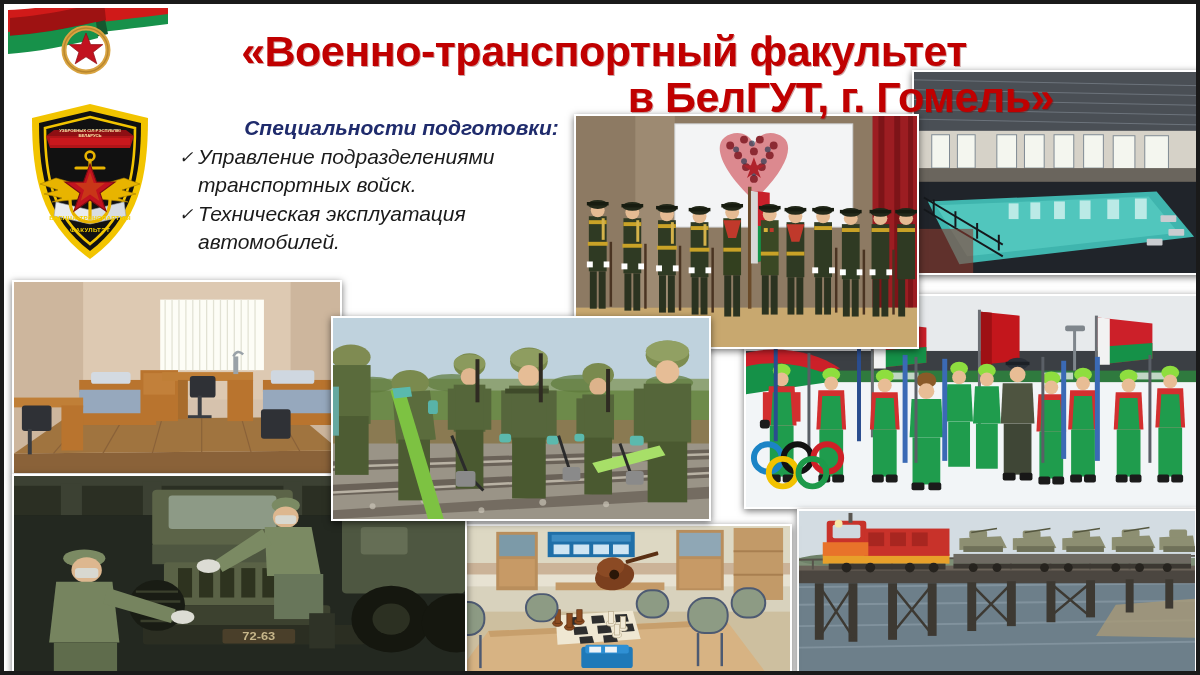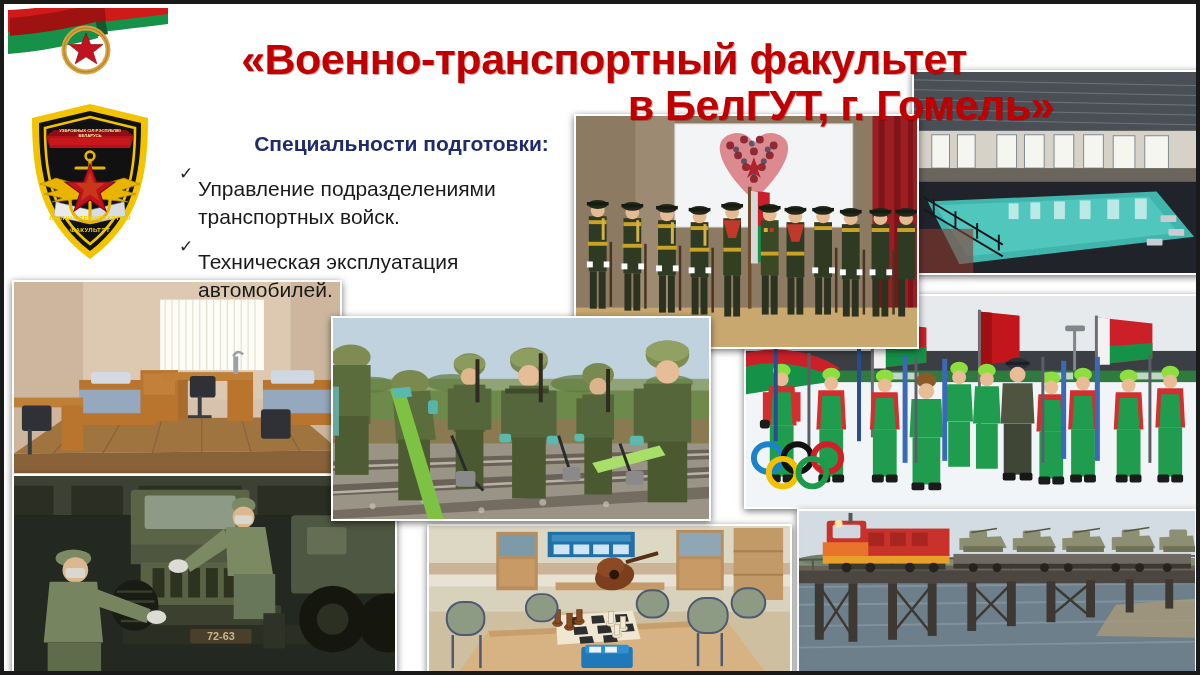--- a/index.html
+++ b/index.html
@@ -23,58 +23,57 @@
     background: #cfcfcf;
     border: 2px solid #ffffff;
     box-shadow: 0 2px 7px rgba(0,0,0,0.55);
     box-sizing: border-box;
   }
   .ph-inner { position: absolute; inset: 0; overflow: hidden; }
 
   
   #title-block {
     position: absolute;
-    left: 150px; top: 32px; width: 900px;
+    left: 150px; top: 24px; width: 900px;
     text-align: center;
     z-index: 40;
   }
   .title-line {
     color: #C00000;
     font-weight: bold;
     font-size: 43px;
     line-height: 1.08;
     letter-spacing: -0.5px;
     white-space: nowrap;
     text-shadow: 1px 1px 0 rgba(120,0,0,0.35);
   }
   .title-line.l2 { text-align: right; padding-left: 30px; }
 
   
-  #spec-block { position: absolute; left: 170px; top: 128px; width: 420px; z-index: 40; }
+  #spec-block { position: absolute; left: 170px; top: 112px; width: 420px; z-index: 40; font-style: italic; }
   #spec-heading {
     color: #1F2B6C;
     font-weight: bold;
     font-size: 21px;
     text-align: center;
     padding-left: 35px;
     margin-bottom: 3px;
   }
   .spec-item { display: flex; align-items: flex-start; margin-bottom: 1px; }
   .spec-check {
     width: 24px; flex: none;
     color: #222;
     font-size: 17px;
     line-height: 29px;
     text-align: center;
   }
   .spec-text {
     color: #1a1a1a;
     font-size: 21px;
     line-height: 28px;
-    margin-top: 16px;
   }
 
   
   #flag-corner { position: absolute; left: 4px; top: 4px; width: 160px; height: 86px; z-index: 30; }
 
   
   #emblem { position: absolute; left: 22px; top: 98px; width: 128px; height: 160px; z-index: 30; }
   #emblem .badge-cap1, #emblem .badge-cap2 {
     position: absolute; left: 0; right: 0; text-align: center;
     color: #f5d000; font-weight: bold; letter-spacing: .3px;
@@ -739,21 +738,21 @@
           <circle cx="22" cy="165" r="14" stroke="#1b84c6"></circle>
           <circle cx="52" cy="165" r="14" stroke="#111111"></circle>
           <circle cx="82" cy="165" r="14" stroke="#cf2027"></circle>
           <circle cx="37" cy="180" r="14" stroke="#f2c200"></circle>
           <circle cx="67" cy="180" r="14" stroke="#1d9a4a"></circle>
         </g>
       </svg>
     </div>
   </div>
 
-  <div class="photo" id="p-veh" style="z-index: 26; left: 8px; top: 470px; width: 385px; height: 200px;" title="Техническое обслуживание военного автомобиля, номер 72-63">
+  <div class="photo" id="p-veh" style="z-index: 26; left: 8px; top: 470px; width: 455px; height: 200px;" title="Техническое обслуживание военного автомобиля, номер 72-63">
     <div class="ph-inner">
       <svg viewBox="0 0 385 200" width="100%" height="100%" preserveAspectRatio="none">
         <rect width="385" height="200" fill="#1d2219"></rect>
         <rect width="385" height="40" fill="#2b2f23"></rect>
         <g fill="#3c4133">
             <rect x="0" y="0" width="385" height="10"></rect>
             <rect x="40" y="8" width="18" height="32"></rect>
             <rect x="110" y="6" width="16" height="34"></rect>
             <rect x="230" y="6" width="16" height="34"></rect>
           </g>

